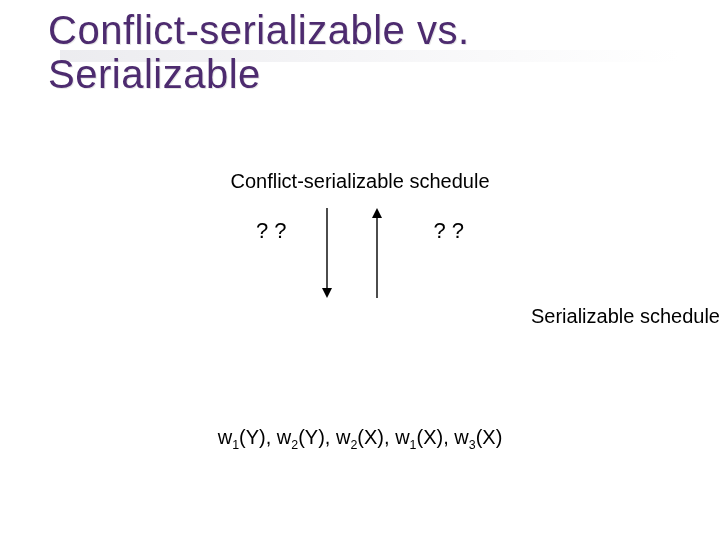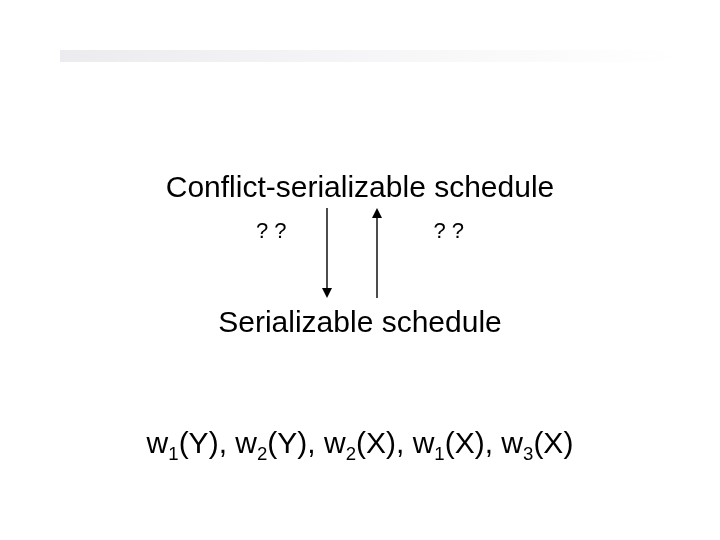--- a/index.html
+++ b/index.html
@@ -40,21 +40,21 @@
   }
   .body {
     position: absolute;
     left: 0;
     top: 170px;
     width: 720px;
     text-align: center;
   }
   .label-top, .label-mid, .example {
     color: #000;
-    font-size: 30px;
+    font-size: 20px;
   }
   .label-top {
     position: absolute;
     top: 0;
     left: 0;
     right: 0;
   }
   .arrows-row {
     position: absolute;
     top: 38px;
@@ -79,37 +79,39 @@
     position: absolute;
     top: 0;
   }
   .arrow-left { left: 70px; }
   .arrow-right { left: 120px; }
   .label-mid {
     position: absolute;
     top: 135px;
     left: 0;
     right: 0;
+    text-align: right;
   }
   .example {
     position: absolute;
     top: 256px;
     left: 0;
     right: 0;
   }
   sub.sb {
     font-size: 0.62em;
     vertical-align: sub;
   }
 </style>
 </head>
 <body>
 <div class="slide">
 
   <div class="deco"></div>
+  <div class="title">Conflict-serializable vs. Serializable</div>
 
   <div class="body">
     <div class="label-top">Conflict-serializable schedule</div>
 
     <div class="arrows-row">
       <div class="arrows-inner">
         <span class="qq qq-left">? ?</span>
 
         <svg class="arrow arrow-left" width="14" height="90" viewBox="0 0 14 90">
           <line x1="7" y1="0" x2="7" y2="82" stroke="#000" stroke-width="1.4"></line>

